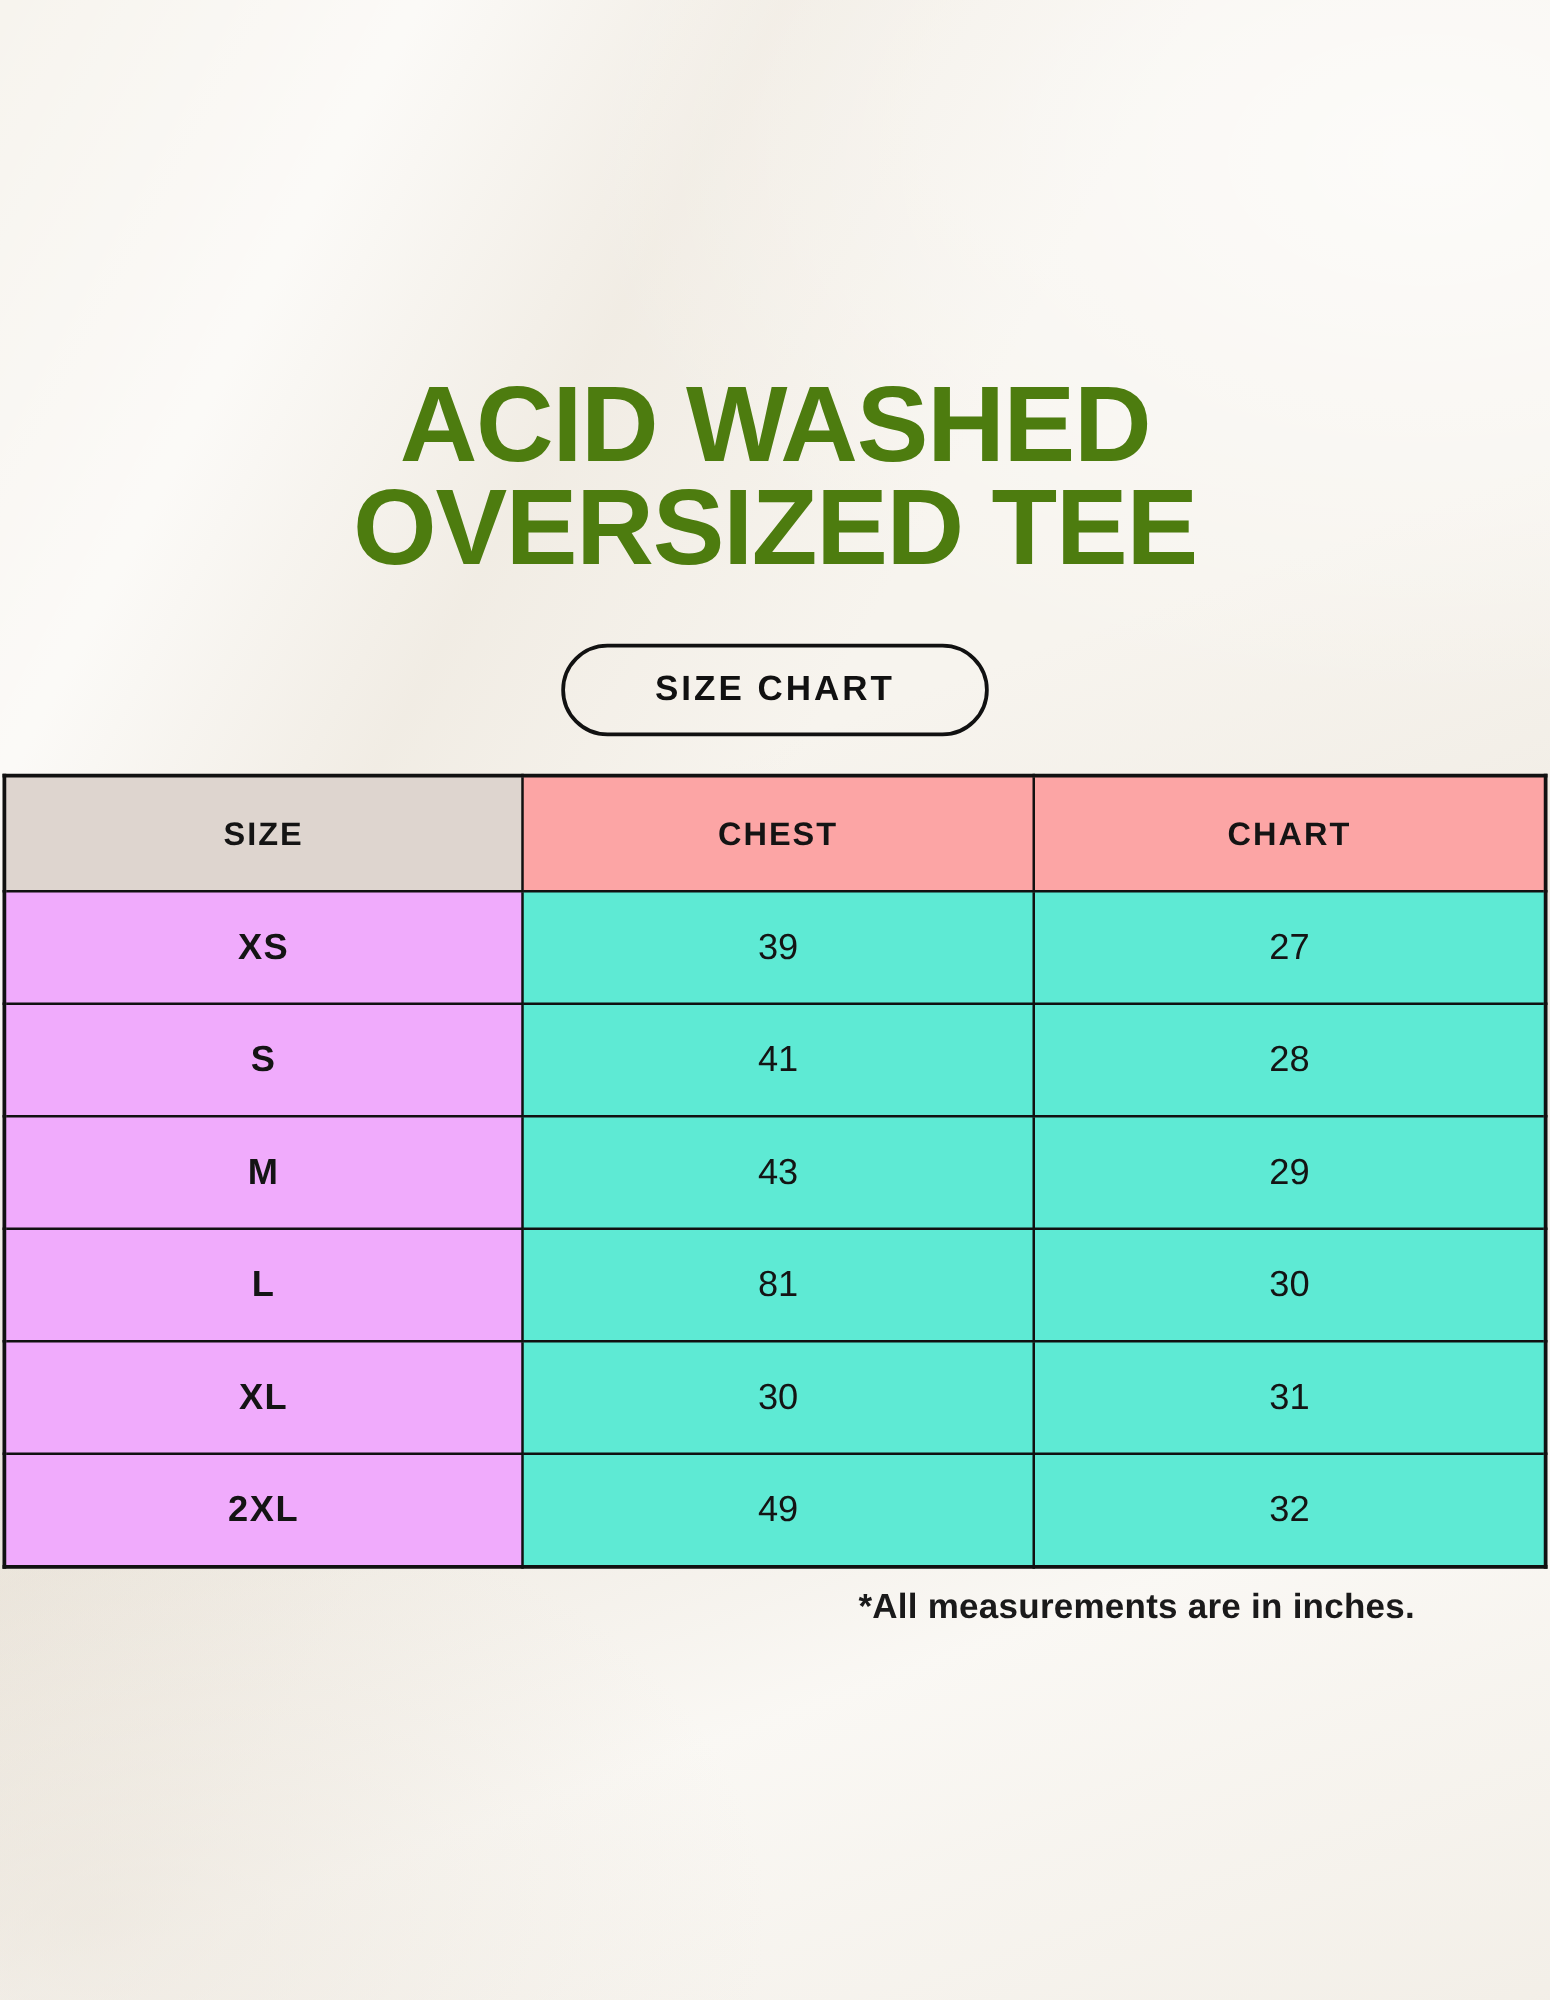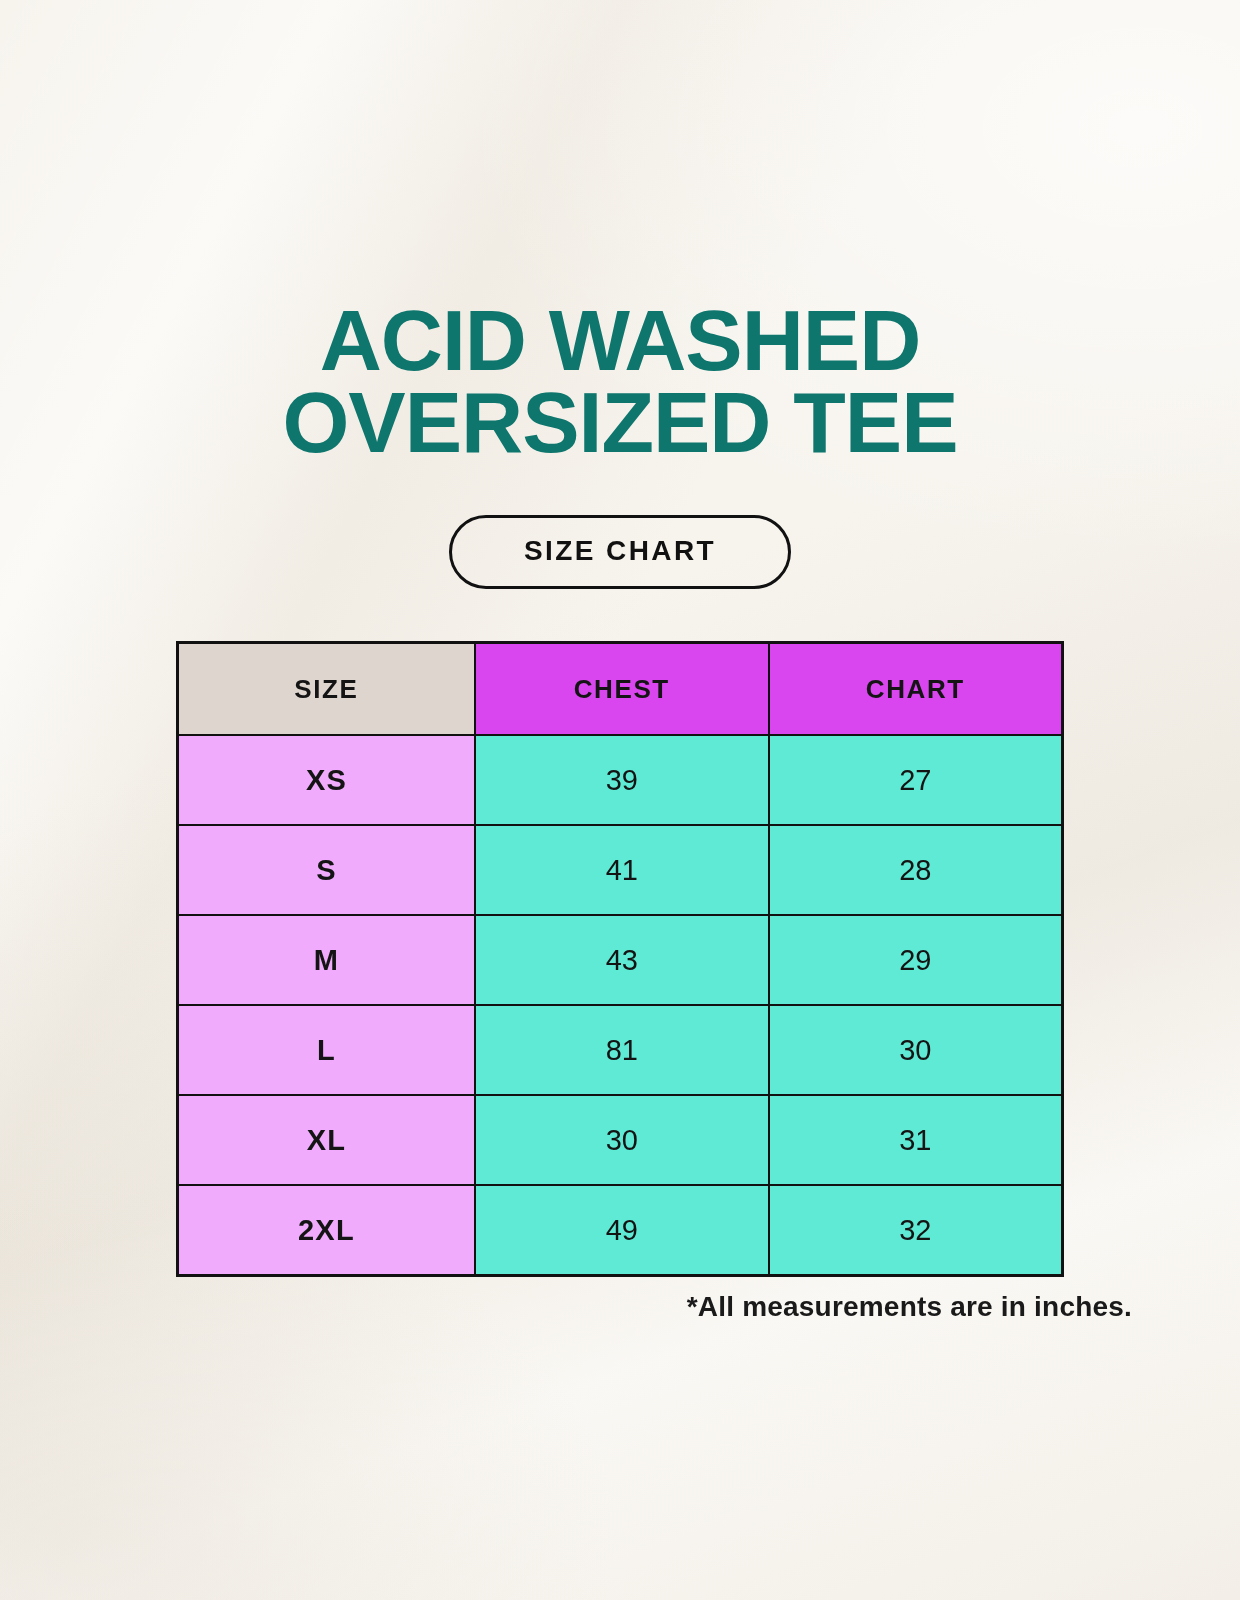--- a/index.html
+++ b/index.html
@@ -51,21 +51,21 @@
   .content {
     position: absolute;
     left: 0;
     right: 0;
     top: 300px;
   }
 
   .title {
     margin: 0 auto;
     text-align: center;
-    color: #0f766e;
+    color: #4d7c0f;
     font-weight: bold;
     font-size: 86px;
     line-height: 0.95;
     letter-spacing: -1px;
     width: 1000px;
   }
   .title .line {
     display: block;
     white-space: nowrap;
   }
@@ -80,22 +80,22 @@
     border-radius: 999px;
     padding: 17px 72px 19px;
     font-size: 28px;
     font-weight: bold;
     letter-spacing: 2.4px;
     color: #111111;
     background: transparent;
   }
 
   .table-wrap {
-    margin: 52px auto 0;
-    width: 888px;
+    margin: 30px auto 0;
+    width: 1236px;
   }
 
   table.size-chart {
     width: 100%;
     border-collapse: collapse;
     table-layout: fixed;
     border: 3px solid #111111;
   }
   table.size-chart col.c-size { width: 33.6%; }
   table.size-chart col.c-chest { width: 33.2%; }
@@ -109,21 +109,21 @@
   }
 
   thead th {
     height: 88px;
     font-size: 26px;
     font-weight: bold;
     letter-spacing: 1.6px;
   }
   thead th.h-size { background: #ded5cf; }
   thead th.h-chest,
-  thead th.h-length { background: #d946ef; }
+  thead th.h-length { background: #fca5a5; }
 
   tbody td {
     height: 86px;
     font-size: 29px;
   }
   tbody td.c-label {
     background: #f0abfc;
     font-weight: bold;
     letter-spacing: 1.2px;
   }

